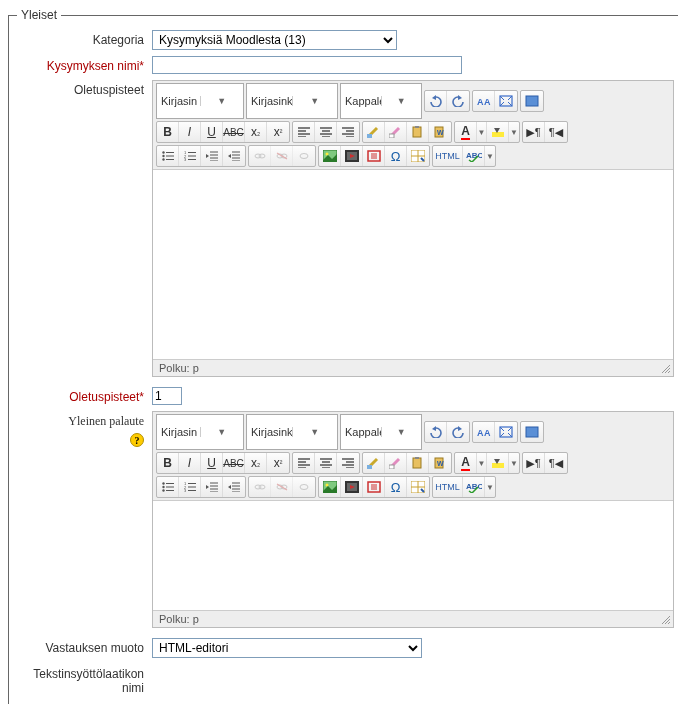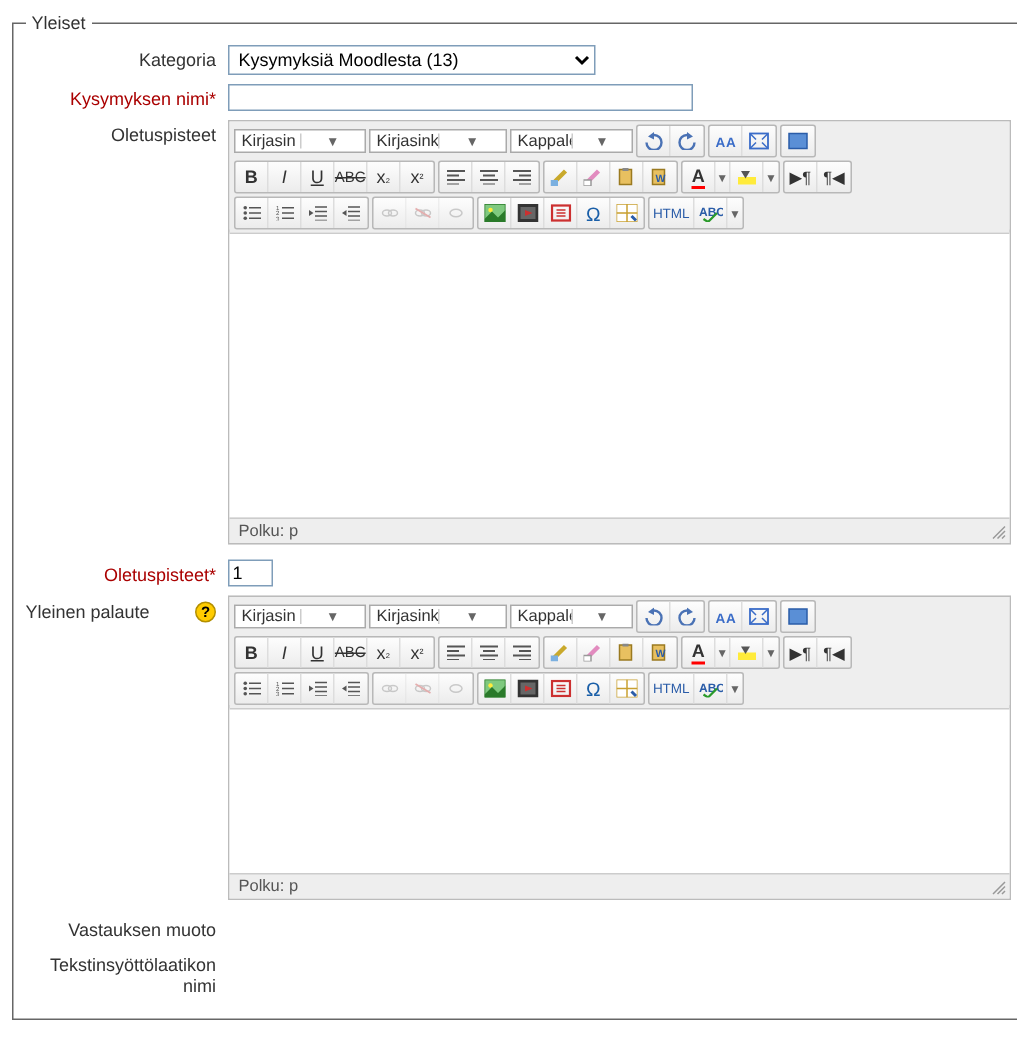--- a/index.html
+++ b/index.html
@@ -64,21 +64,21 @@
     display: flex;
     flex-wrap: wrap;
     align-items: center;
     gap: 0;
     margin-bottom: 2px;
   }
   .tb-sel {
     border: 1px solid #aaa;
     background: #fff;
     font-size: 11px;
-    height: 16px;
+    height: 36px;
     margin-right: 2px;
     display: inline-flex;
     align-items: center;
   }
   .tb-sel span { padding: 0 4px; }
   .tb-sel .dd {
     border-left: 1px solid #ccc;
     width: 14px;
     text-align: center;
     color: #666;
@@ -139,21 +139,21 @@
     background: #ffcc00;
     border: 1px solid #b38f00;
     color: #000;
     font-weight: bold;
     font-size: 10px;
     align-items: center;
     justify-content: center;
     margin-top: 4px;
     margin-left: auto;
   }
-  .label-stack { display:flex; flex-direction:row; align-items:flex-end; width:135px; padding-right:8px; flex-shrink:0;}
+  .label-stack { display:flex; flex-direction:column; align-items:flex-end; width:135px; padding-right:8px; flex-shrink:0;font-family:Liberation Serif, serif;}
 
 </style>
 </head>
 <body>
 
 <fieldset>
   <legend>Yleiset</legend>
 
   <div class="form-row">
     <div class="form-label">Kategoria</div>
@@ -689,19 +689,24 @@
                 <path d="M9 1 L1 9 M9 4 L4 9 M9 7 L7 9" stroke="#999"></path>
               </svg>
             </span>
         </div>
       </div>
     </div>
   </div>
 
   <div class="form-row">
     <div class="form-label">Vastauksen muoto</div>
+    <div class="form-value">
+      <select style="width:270px">
+        <option>HTML-editori</option>
+      </select>
+    </div>
   </div>
 
   <div class="form-row">
     <div class="form-label" style="line-height:1.2">Tekstinsyöttölaatikon nimi</div>
   </div>
 
 </fieldset>
 
 </body></html>

